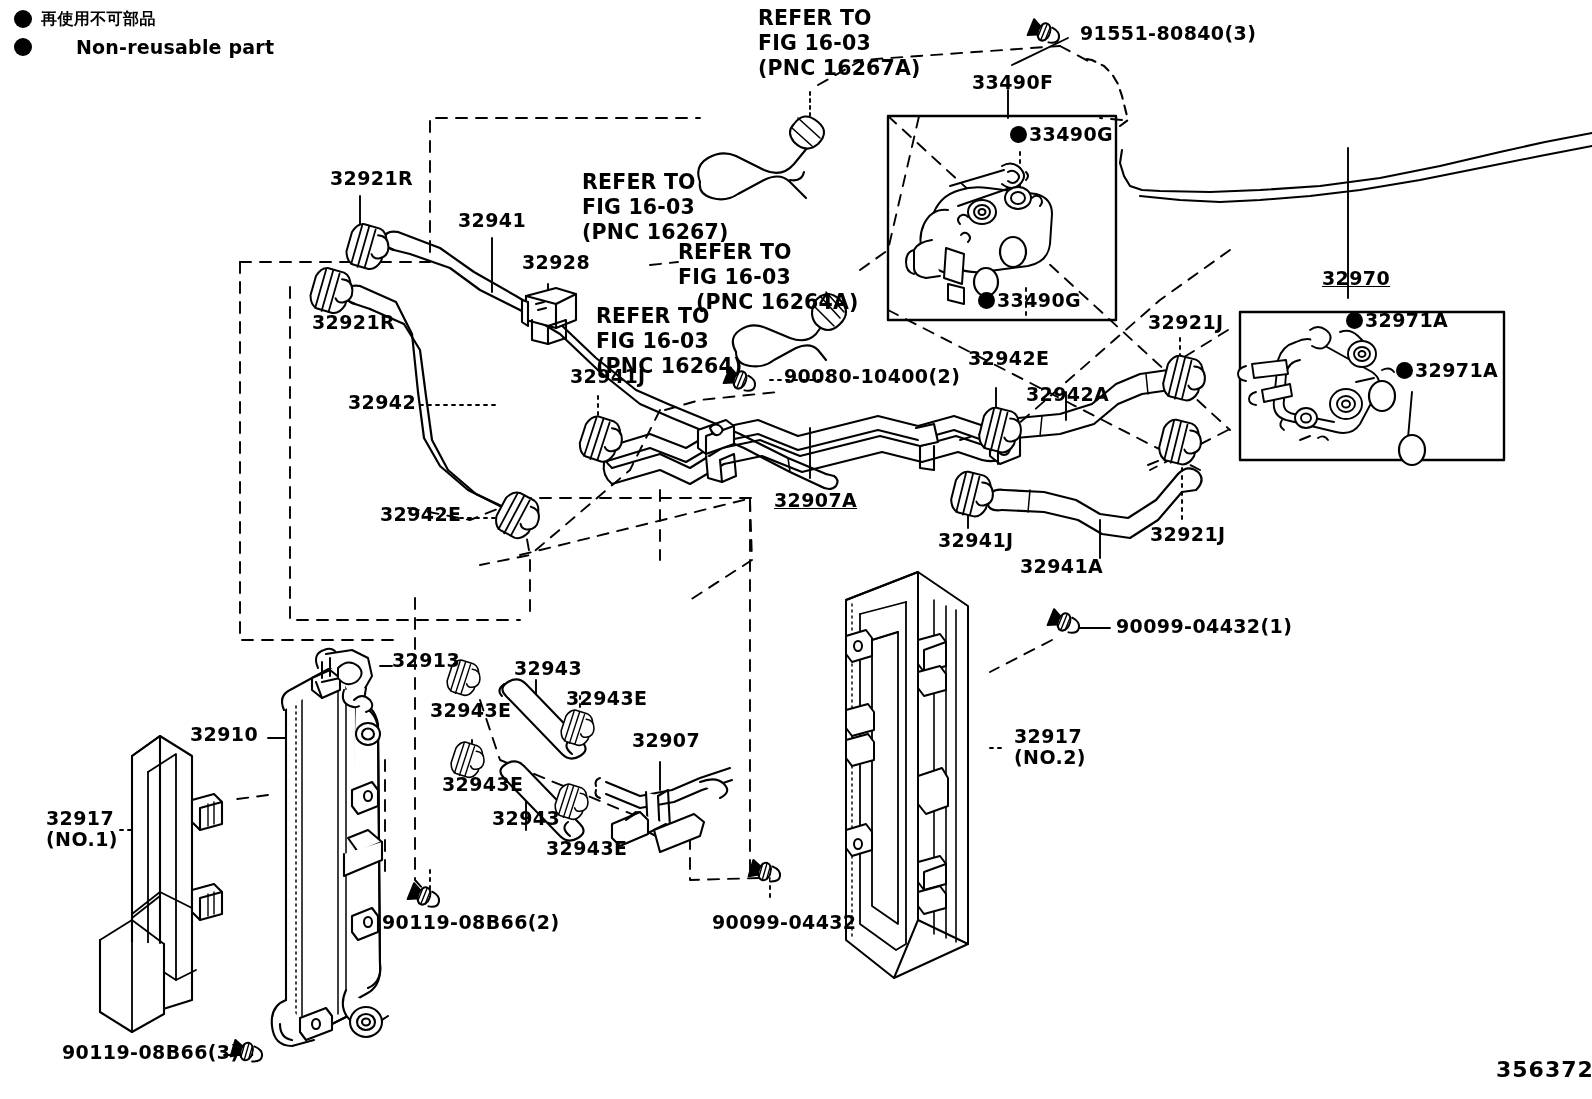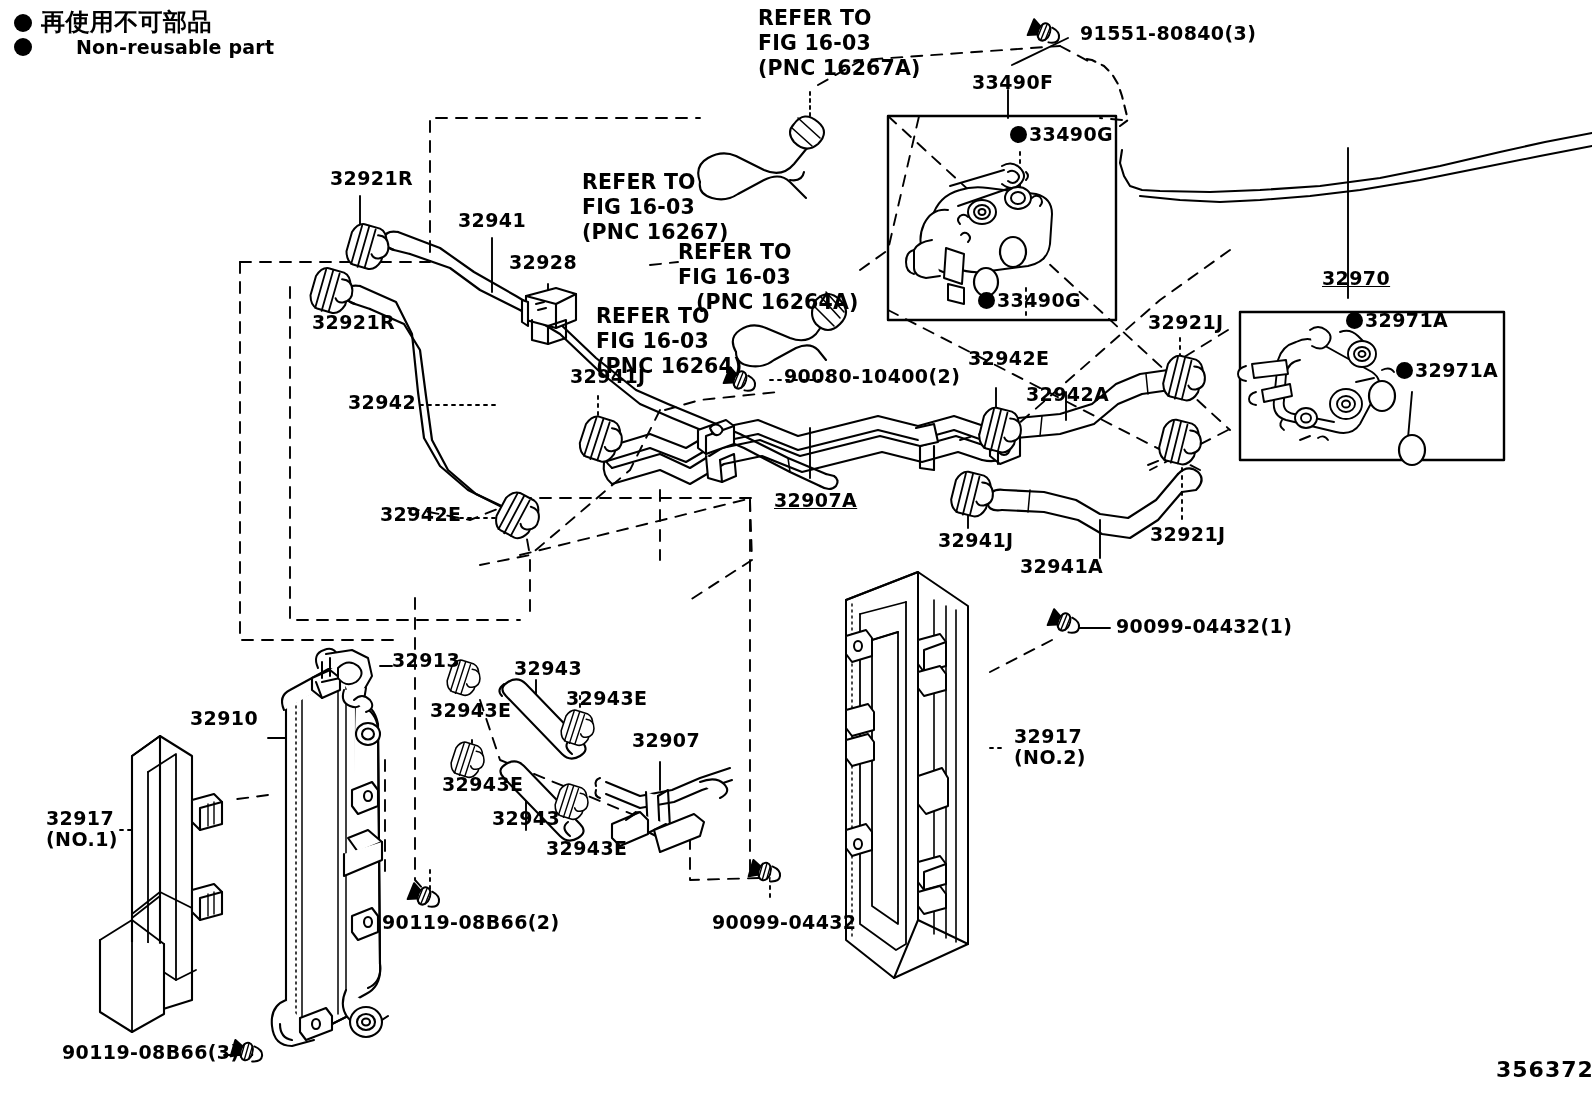--- a/index.html
+++ b/index.html
@@ -29,21 +29,21 @@
     -webkit-font-smoothing: none;
   }
   .lbl.refer {
     font-size: 20.5px;
     line-height: 1.22;
     letter-spacing: 0.2px;
   }
   .lbl.code {
     font-size: 22px; font-weight: bold; letter-spacing: 1px; margin-left: 18px;
   }
-  .lbl.legend-jp { font-size: 24px; font-weight: bold; }
+  .lbl.legend-jp { font-size: 16px; font-weight: bold; }
   .lbl.legend-en { font-size: 19px; font-weight: bold; letter-spacing: 0.2px; }
 
   
   .bullet {
     display: inline-block;
     width: 17px; height: 17px;
     border-radius: 50%;
     background: #000;
     vertical-align: -2px;
     margin-right: 2px;
@@ -515,21 +515,21 @@
   <div class="lbl" style="left:978px; top:290px;">
     <span class="bullet"></span><span>33490G</span>
   </div>
 
   <div class="lbl" style="left:330px; top:168px;">32921R</div>
 
   <div class="lbl" style="left:312px; top:312px;">32921R</div>
 
   <div class="lbl" style="left:458px; top:210px;">32941</div>
 
-  <div class="lbl" style="left:509px; top:252px;">32928</div>
+  <div class="lbl" style="left:522px; top:252px;">32928</div>
 
   <div class="lbl" style="left:348px; top:392px;">32942</div>
 
   <div class="lbl" style="left:570px; top:366px;">32941J</div>
 
   <div class="lbl" style="left:380px; top:504px;">32942E</div>
 
   <div class="lbl" style="left:784px; top:366px;">90080-10400(2)</div>
 
   <div class="lbl" style="left:774px; top:490px;text-decoration:underline;">32907A</div>
@@ -570,21 +570,21 @@
   <div class="lbl" style="left:430px; top:700px;">32943E</div>
 
   <div class="lbl" style="left:566px; top:688px;">32943E</div>
 
   <div class="lbl" style="left:442px; top:774px;">32943E</div>
 
   <div class="lbl" style="left:546px; top:838px;">32943E</div>
 
   <div class="lbl" style="left:632px; top:730px;">32907</div>
 
-  <div class="lbl" style="left:190px; top:708px;">32910</div>
+  <div class="lbl" style="left:190px; top:724px;">32910</div>
 
   <div class="lbl" style="left:492px; top:808px;">32943</div>
 
   <div class="lbl two-line" style="left:46px; top:808px;">
     <div>32917</div>
     <div class="sub">(NO.1)</div>
   </div>
 
   <div class="lbl" style="left:382px; top:912px;">90119-08B66(2)</div>
 

